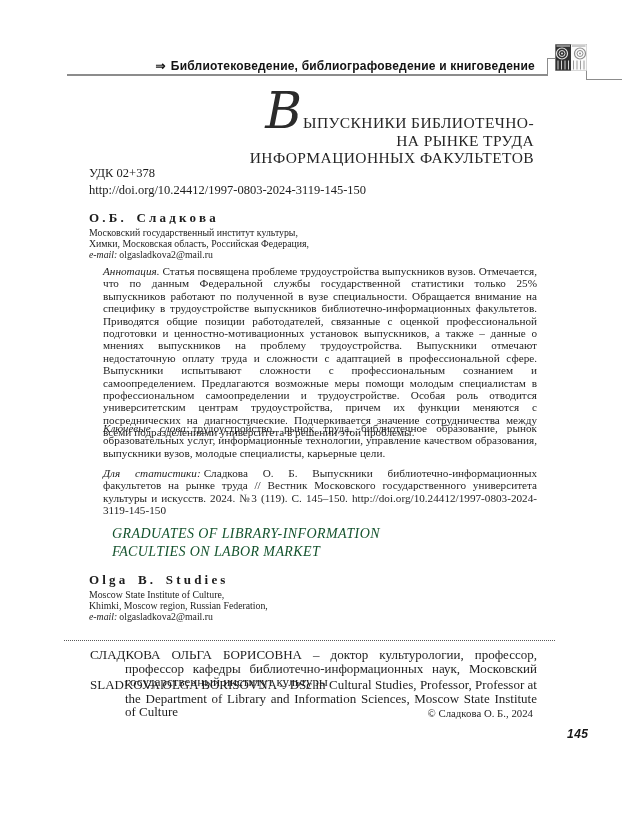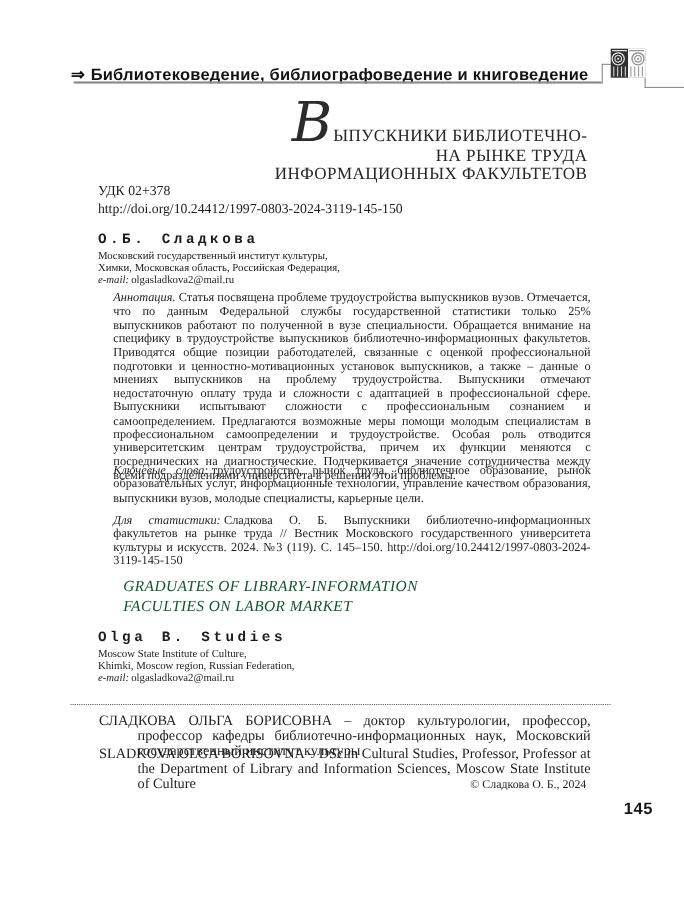--- a/index.html
+++ b/index.html
@@ -4,21 +4,21 @@
 <style>
   html,body{margin:0;padding:0;background:#ffffff;}
   .page{
     position:relative;width:622px;height:820px;background:#ffffff;overflow:hidden;
     font-family:"Liberation Serif",serif;color:#1c1c1c;
   }
   
   .running-head{
     position:absolute;top:59px;right:87px;
     font-family:"Liberation Sans",sans-serif;font-weight:bold;
-    font-size:15px;letter-spacing:0.2px;color:#131313;white-space:nowrap;
+    font-size:12px;letter-spacing:0.2px;color:#131313;white-space:nowrap;
   }
   .rh-arrow{margin-right:5px;font-weight:bold;}
   .rule{position:absolute;background:#8c8c8c;}
   .rule-main{left:67px;top:74px;width:480px;height:2px;}
   .rule-step-v{left:547px;top:58px;width:1px;height:18px;}
   .rule-step-h{left:547px;top:58px;width:9px;height:1px;}
   .rule-right-v{left:586px;top:71px;width:1px;height:9px;}
   .rule-right-h{left:586px;top:79px;width:36px;height:1px;}
   .logo{position:absolute;left:555px;top:44px;width:32px;height:27px;}
   .logo svg{display:block;width:32px;height:27px;}
@@ -29,21 +29,21 @@
     color:#262626;
   }
   .t-line{display:block;}
   .dropcap{
     font-family:"DejaVu Serif",serif;font-style:italic;font-weight:normal;
     font-size:50px;line-height:0;letter-spacing:0;margin-right:1px;color:#2b2b2b;
   }
   
   .meta{position:absolute;left:89px;top:165px;font-size:12.5px;line-height:17px;}
   .author{position:absolute;left:89px;font-weight:bold;font-size:13px;
-    letter-spacing:3.2px;word-spacing:3px;font-family:Liberation Mono, monospace;}
+    letter-spacing:3.2px;word-spacing:3px;}
   .author-ru{top:210px;}
   .author-en{top:572px;}
   .affil{position:absolute;left:89px;font-size:9.8px;line-height:11.2px;color:#222;}
   .affil-ru{top:227px;}
   .affil-en{top:589px;}
   .em{font-style:italic;margin-right:2px;text-align:right;}
   
   .para{
     position:absolute;left:103px;width:434px;margin:0;
     font-size:11.2px;line-height:12.4px;text-align:justify;color:#1e1e1e;
@@ -62,22 +62,22 @@
   .bio{
     position:absolute;left:90px;width:447px;margin:0;
     font-size:13px;line-height:13.5px;text-align:justify;
     padding-left:35px;text-indent:-35px;box-sizing:border-box;color:#1e1e1e;
   }
   .bio-ru{top:648px;}
   .bio-en{top:678px;}
   .copyright{position:absolute;right:89px;top:707px;font-size:10.8px;color:#1e1e1e;padding-left:12px;}
   .page-num{
     position:absolute;left:567px;top:727px;
-    font-family:"Liberation Sans",sans-serif;font-weight:bold;
-    font-size:15px;color:#161616;letter-spacing:0.5px;
+    font-family:"Liberation Sans",sans-serif;font-weight:bold;font-style:italic;
+    font-size:12px;color:#161616;letter-spacing:0.5px;
   }
 </style>
 </head>
 <body>
 
 <div class="page">
 
   <div class="running-head">
     <span class="rh-arrow">⇒</span><span>Библиотековедение, библиографоведение и книговедение</span>
   </div>

